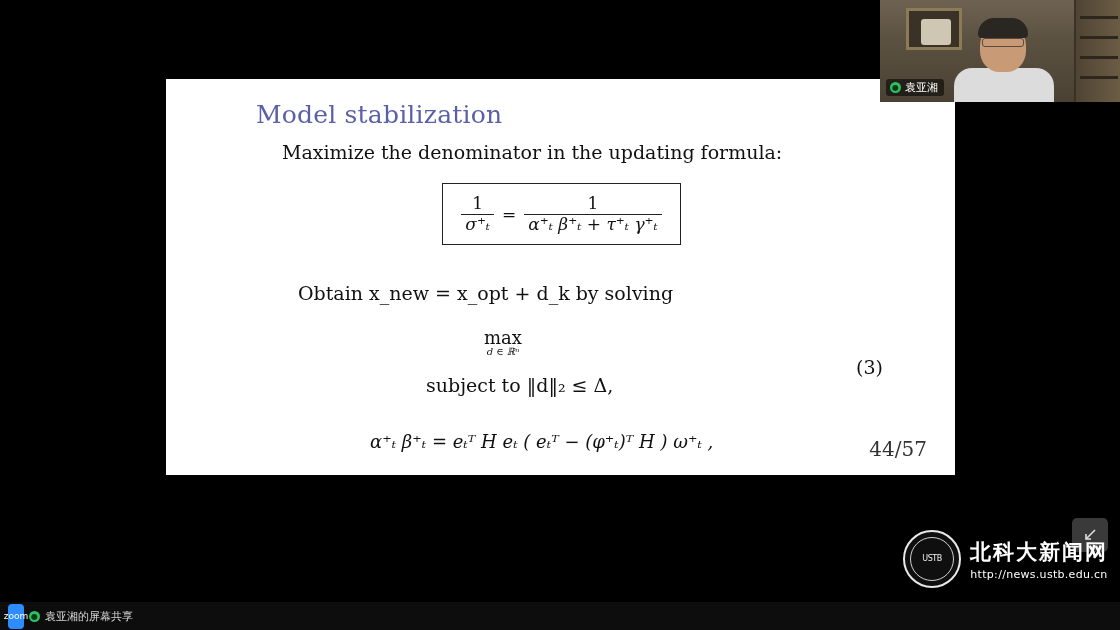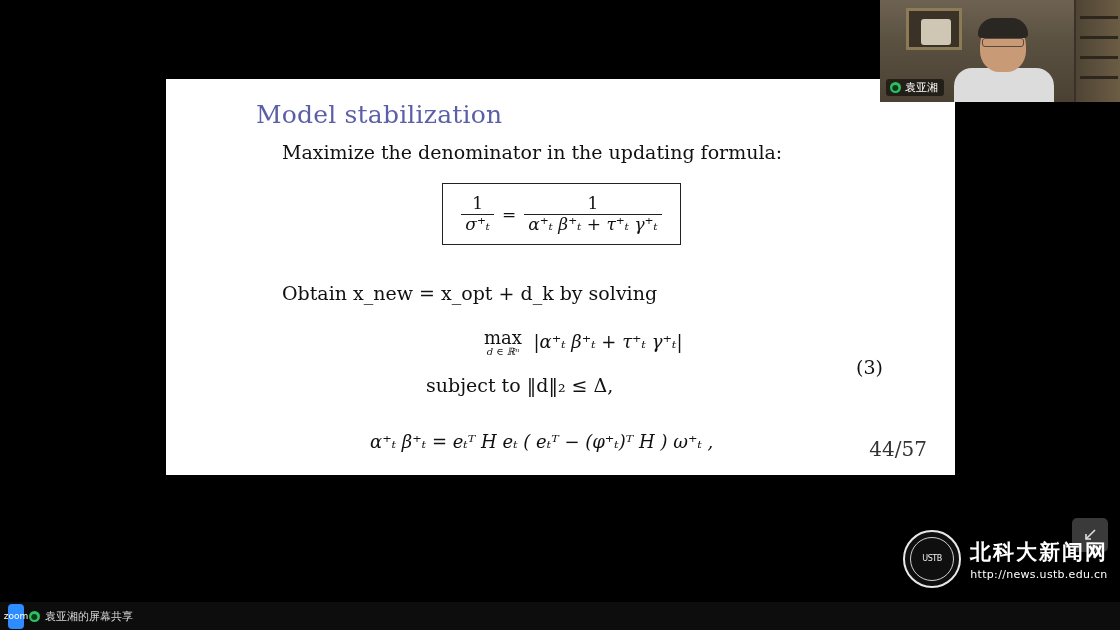--- a/index.html
+++ b/index.html
@@ -52,21 +52,21 @@
     line-height: 1.05;
   }
   .frac .num { padding: 0 4px 1px 4px; }
   .frac .den { padding: 1px 4px 0 4px; border-top: 1px solid #222; }
   .eqrow { display: inline-flex; align-items: center; gap: 8px; font-size: 17px; }
   .it { font-style: italic; }
   .rm { font-style: normal; }
 
   .line2 {
     position: absolute;
-    left: 116px; top: 203px;
+    left: 132px; top: 203px;
     font-size: 19px;
   }
   .maxblock {
     position: absolute;
     left: 318px; top: 250px;
     font-size: 18px;
     text-align: center;
   }
   .maxop {
     display: inline-flex; flex-direction: column; align-items: center;
@@ -294,21 +294,21 @@
       </span>
     </div>
 
     <div class="line2">Obtain x_new = x_opt + d_k by solving</div>
 
     <div class="maxblock">
       <span class="maxop">
         <span class="rm">max</span>
         <span class="small it">d ∈ ℝⁿ</span>
       </span>
-      &nbsp;<span class="it">|α⁺ₜ β⁺ₜ + τ⁺ₜ γ⁺ₜ|</span>
+      &nbsp;
     </div>
 
     <div class="subjto">subject to ‖d‖₂ ≤ Δ,</div>
 
     <div class="eqnum">(3)</div>
 
     <div class="bigeq1 it">α⁺ₜ β⁺ₜ = eₜᵀ H eₜ ( eₜᵀ − (φ⁺ₜ)ᵀ H ) ω⁺ₜ ,</div>
 
     <div class="pagenum">44/57</div>
   </div>

